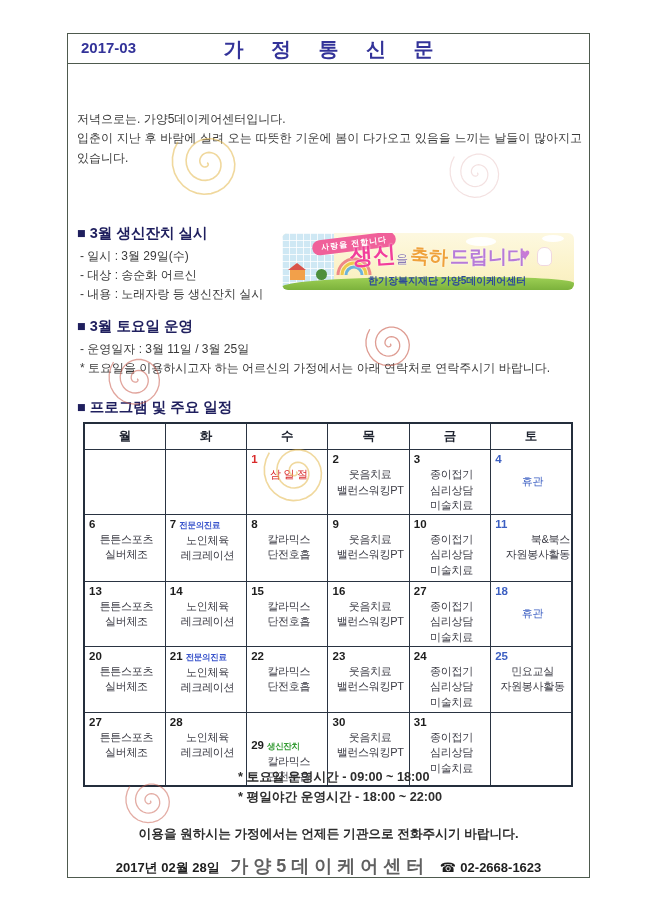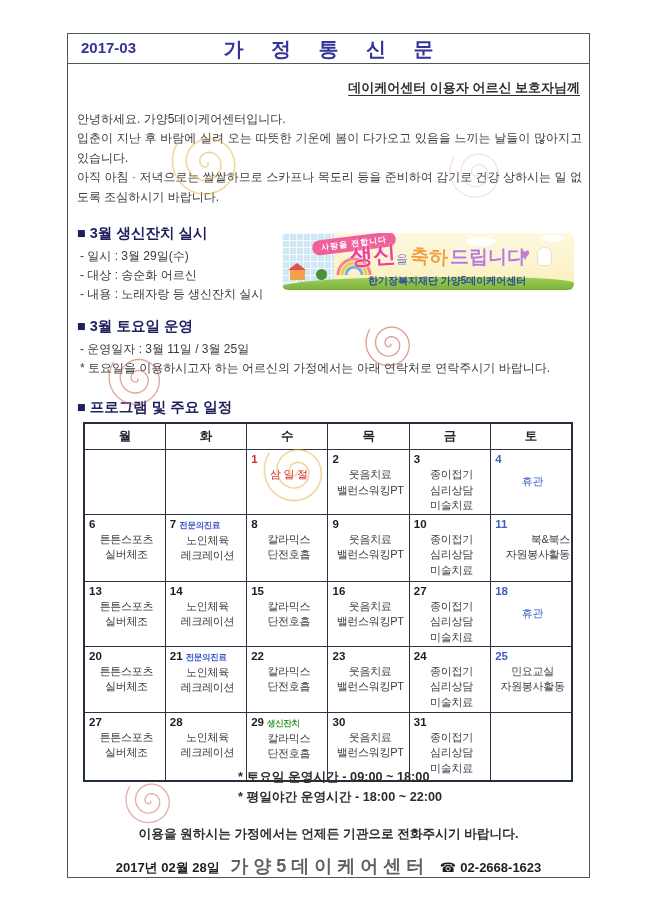--- a/index.html
+++ b/index.html
@@ -98,26 +98,24 @@
 </head>
 <body>
 
 <div class="doc">
 
   <div class="title-row">
     <span class="issue-no">2017-03</span>
     <div class="doc-title">가 정 통 신 문</div>
   </div>
 
-  <div class="recipient">데이케어센터 이용자 어르신 보호자님께</div>
 
   <div class="greeting" id="greeting">
-      <p>안녕하세요. 가양5데이케어센터입니다.</p>
+      <p>저녁으로는. 가양5데이케어센터입니다.</p>
       <p>입춘이 지난 후 바람에 실려 오는 따뜻한 기운에 봄이 다가오고 있음을 느끼는 날들이 많아지고 있습니다.</p>
-      <p>아직 아침 · 저녁으로는 쌀쌀하므로 스카프나 목도리 등을 준비하여 감기로 건강 상하시는 일 없도록 조심하시기 바랍니다.</p>
     </div>
 
   <div class="section" id="sec-birthday">
     <div class="sec-title">■ 3월 생신잔치 실시</div>
     <div class="sec-items" id="birthday-items">
         <div>- 일시 : 3월 29일(수)</div>
         <div>- 대상 : 송순화 어르신</div>
         <div>- 내용 : 노래자랑 등 생신잔치 실시</div>
       </div>
   </div>
@@ -307,21 +305,21 @@
               <div class="day-num" style="color: rgb(29, 29, 29);">27</div>
               <div class="cell-lines" style="color: rgb(61, 61, 70);">튼튼스포츠
 실버체조</div>
             </td>
             <td style="height: 64px;">
               <div class="day-num" style="color: rgb(29, 29, 29);">28</div>
               <div class="cell-lines" style="color: rgb(61, 61, 70);">노인체육
 레크레이션</div>
             </td>
             <td style="height: 64px;">
-              <div class="day-num" style="color: rgb(29, 29, 29);">29<span class="day-badge" style="color: rgb(58, 158, 58);">생신잔치</span></div>
+              <div class="day-num" style="color: rgb(29, 29, 29); margin-top: 23px;">29<span class="day-badge" style="color: rgb(58, 158, 58);">생신잔치</span></div>
               <div class="cell-lines" style="color: rgb(61, 61, 70);">칼라믹스
 단전호흡</div>
             </td>
             <td style="height: 64px;">
               <div class="day-num" style="color: rgb(29, 29, 29);">30</div>
               <div class="cell-lines" style="color: rgb(61, 61, 70);">웃음치료
 밸런스워킹PT</div>
             </td>
             <td style="height: 64px;">
               <div class="day-num" style="color: rgb(29, 29, 29);">31</div>

